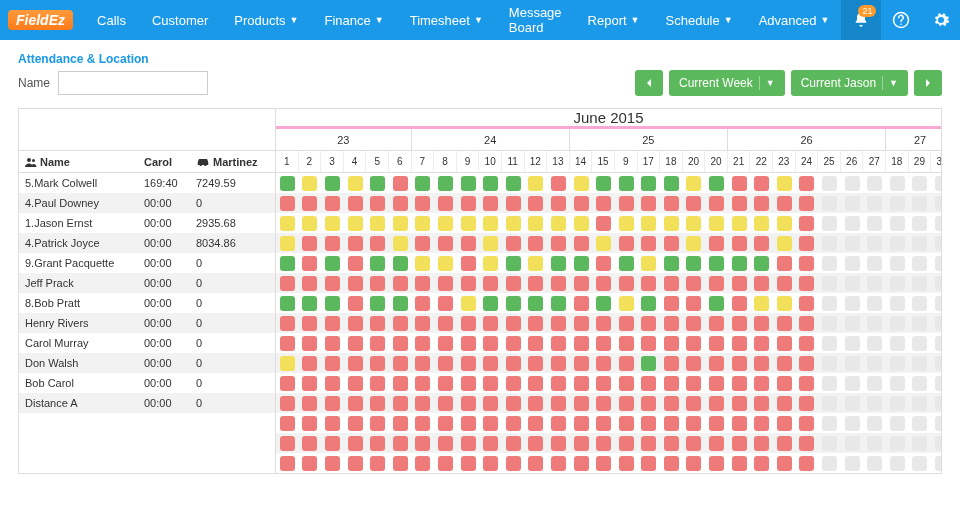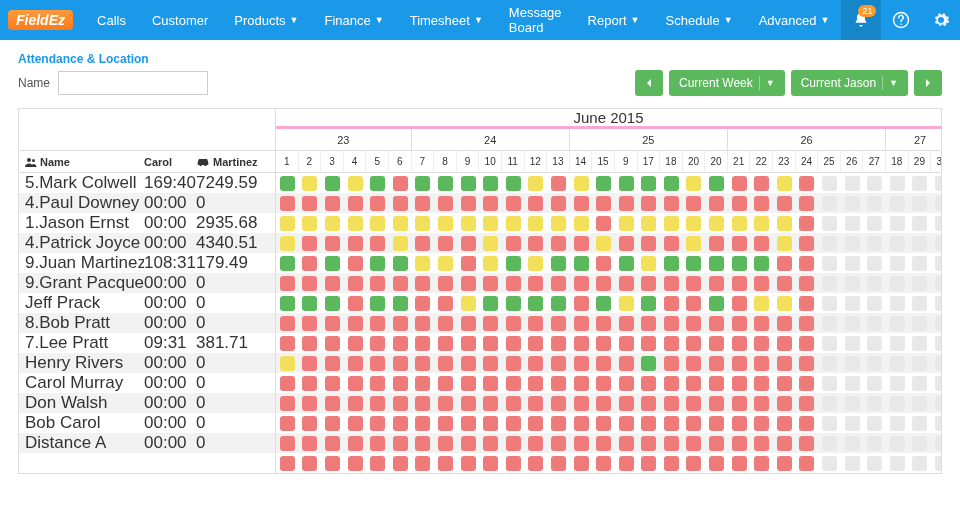--- a/index.html
+++ b/index.html
@@ -23,21 +23,21 @@
 .btn{background:#5cb85c;color:#fff;border:none;border-radius:3px;height:26px;padding:1px 10px;font-size:12px;cursor:pointer;display:flex;align-items:center;gap:6px}
 .btn.sq{width:28px;padding:0;justify-content:center}
 .btn .sep{width:1px;height:14px;background:rgba(255,255,255,.4)}
 .wrap{border:1px solid #ddd;display:flex}
 .leftpane{width:257px;flex-shrink:0;border-right:1px solid #ddd}
 .leftpane .spacer{height:42px;border-bottom:1px solid #ddd}
 .leftpane .hdr{display:flex;height:22px;align-items:center;border-bottom:1px solid #ddd;font-weight:bold;font-size:11px}
 .leftpane .hdr .cname{flex:0 0 125px;padding-left:6px;display:flex;align-items:center;gap:3px}
 .leftpane .hdr .ctime{flex:0 0 52px}
 .leftpane .hdr .cdist{flex:1;display:flex;align-items:center;gap:3px}
-.lrow{display:flex;height:20px;align-items:center;font-size:17px}
+.lrow{display:flex;height:20px;align-items:center;font-size:11px}
 .lrow:nth-child(even){background:#f2f2f2}
 .lrow .cname{flex:0 0 125px;padding-left:6px;white-space:nowrap;overflow:hidden}
 .lrow .ctime{flex:0 0 52px}
 .lrow .cdist{flex:1}
 .rightpane{flex:1;overflow:hidden}
 .mrow{height:20px;display:flex;align-items:center;justify-content:center;border-bottom:3px solid #f9a8d4;font-size:15px}
 .weekrow{height:22px;display:flex;border-bottom:1px solid #ddd}
 .weekcell{flex:1;border-right:1px solid #ddd;display:flex;align-items:center;justify-content:center;font-size:11px}
 .weekcell:last-child{border-right:none}
 .dayrow{height:22px;display:flex;border-bottom:1px solid #ddd}
@@ -155,46 +155,36 @@
             <div class="cdist">0</div>
           </div>
           <div class="lrow">
             <div class="cname">1.Jason Ernst</div>
             <div class="ctime">00:00</div>
             <div class="cdist">2935.68</div>
           </div>
           <div class="lrow">
             <div class="cname">4.Patrick Joyce</div>
             <div class="ctime">00:00</div>
-            <div class="cdist">4340.51</div>
-          </div>
-          <div class="lrow">
-            <div class="cname">9.Juan Martinez</div>
-            <div class="ctime">108:31</div>
-            <div class="cdist">179.49</div>
+            <div class="cdist">8034.86</div>
           </div>
           <div class="lrow">
             <div class="cname">9.Grant Pacquette</div>
             <div class="ctime">00:00</div>
             <div class="cdist">0</div>
           </div>
           <div class="lrow">
             <div class="cname">Jeff Prack</div>
             <div class="ctime">00:00</div>
             <div class="cdist">0</div>
           </div>
           <div class="lrow">
             <div class="cname">8.Bob Pratt</div>
             <div class="ctime">00:00</div>
             <div class="cdist">0</div>
-          </div>
-          <div class="lrow">
-            <div class="cname">7.Lee Pratt</div>
-            <div class="ctime">09:31</div>
-            <div class="cdist">381.71</div>
           </div>
           <div class="lrow">
             <div class="cname">Henry Rivers</div>
             <div class="ctime">00:00</div>
             <div class="cdist">0</div>
           </div>
           <div class="lrow">
             <div class="cname">Carol Murray</div>
             <div class="ctime">00:00</div>
             <div class="cdist">0</div>

